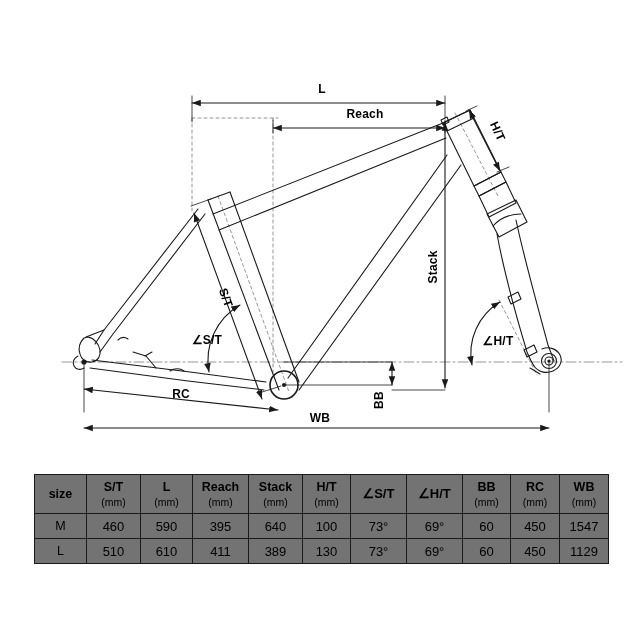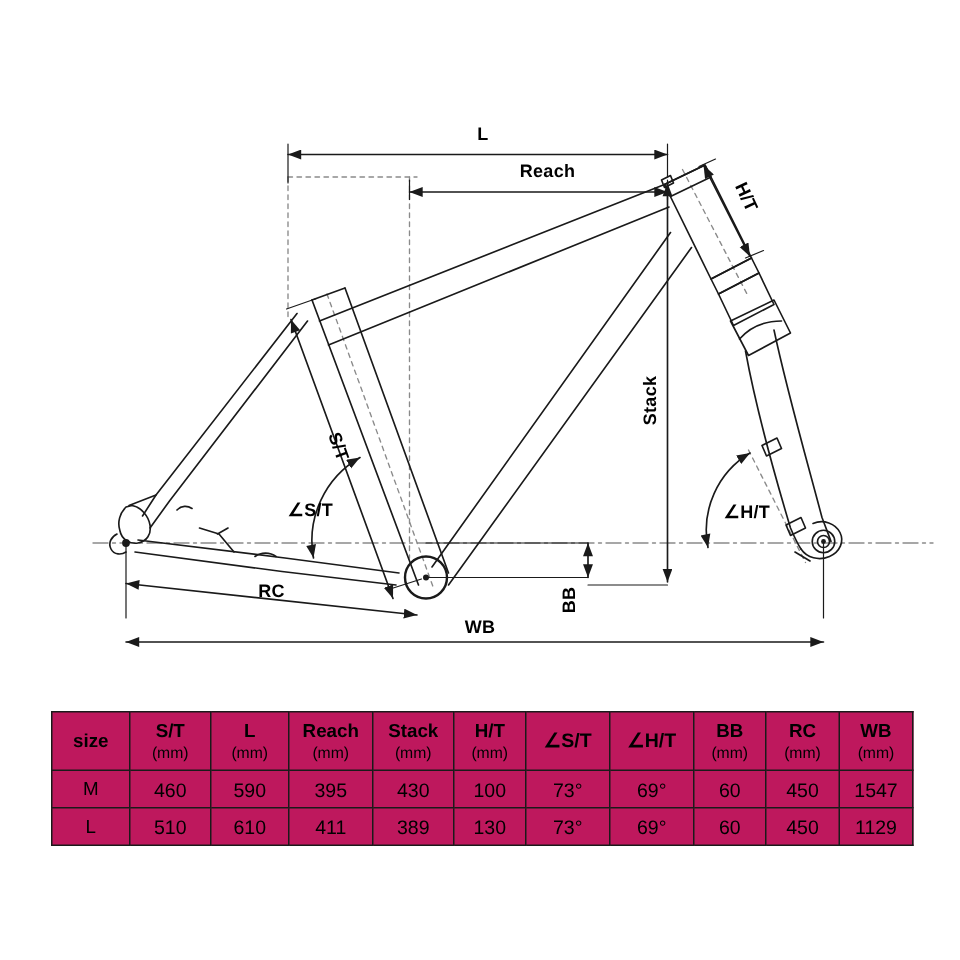--- a/index.html
+++ b/index.html
@@ -38,21 +38,21 @@
   #spec-table-wrap {
     position: absolute;
     left: 34px;
     top: 474px;
     width: 574px;
   }
   table.spec {
     border-collapse: collapse;
     width: 574px;
     table-layout: fixed;
-    background: #be185d;
+    background: #737373;
     padding-left: 44px;
   }
   table.spec th, table.spec td {
     border: 1px solid #1a1a1a;
     text-align: center;
     vertical-align: middle;
     font-family: "Liberation Sans", sans-serif;
     color: #000;
     padding: 0;
   }
@@ -319,21 +319,21 @@
             <span class="unit">(mm)</span>
           </th>
         </tr>
       </thead>
       <tbody>
         <tr>
           <td class="size-cell">M</td>
           <td>460</td>
           <td>590</td>
           <td>395</td>
-          <td>430</td>
+          <td>640</td>
           <td>100</td>
           <td>73°</td>
           <td>69°</td>
           <td>60</td>
           <td>450</td>
           <td>1547</td>
         </tr>
         <tr>
           <td class="size-cell">L</td>
           <td>510</td>

